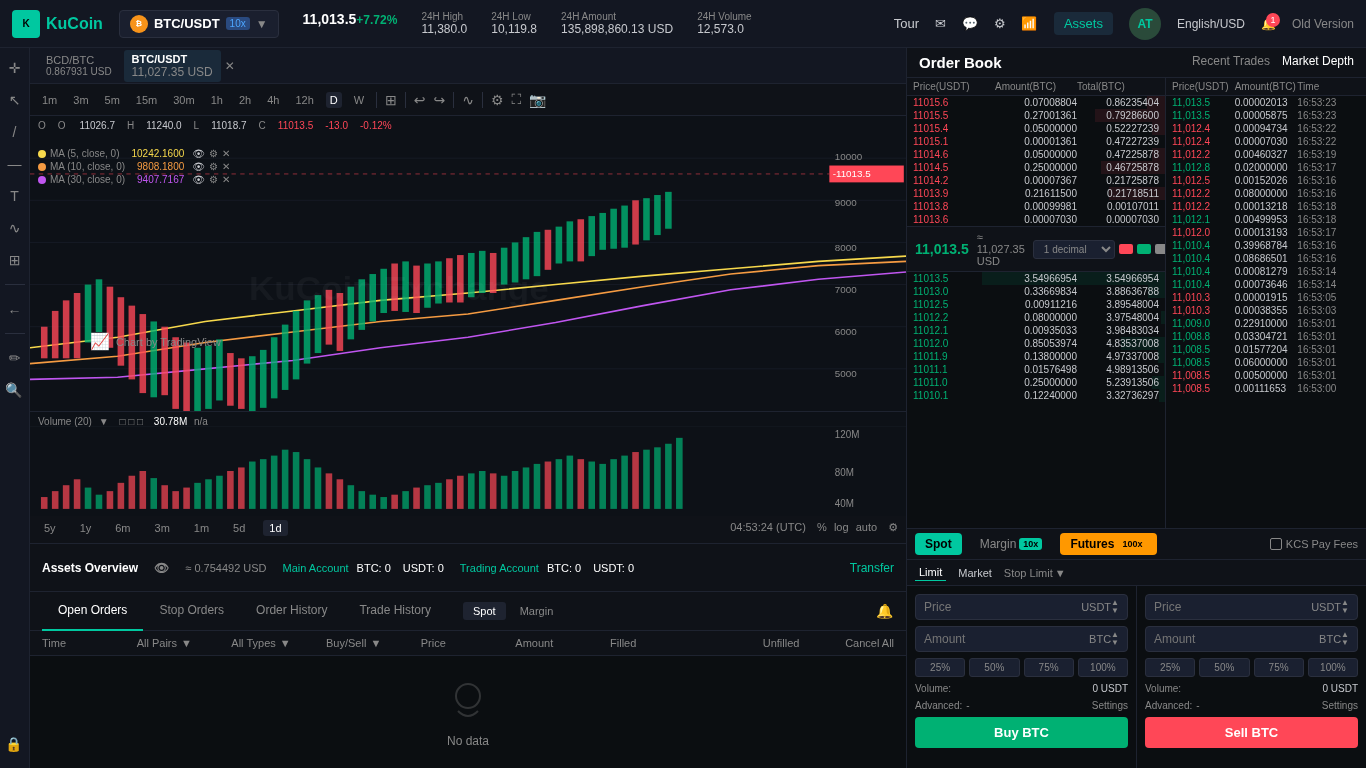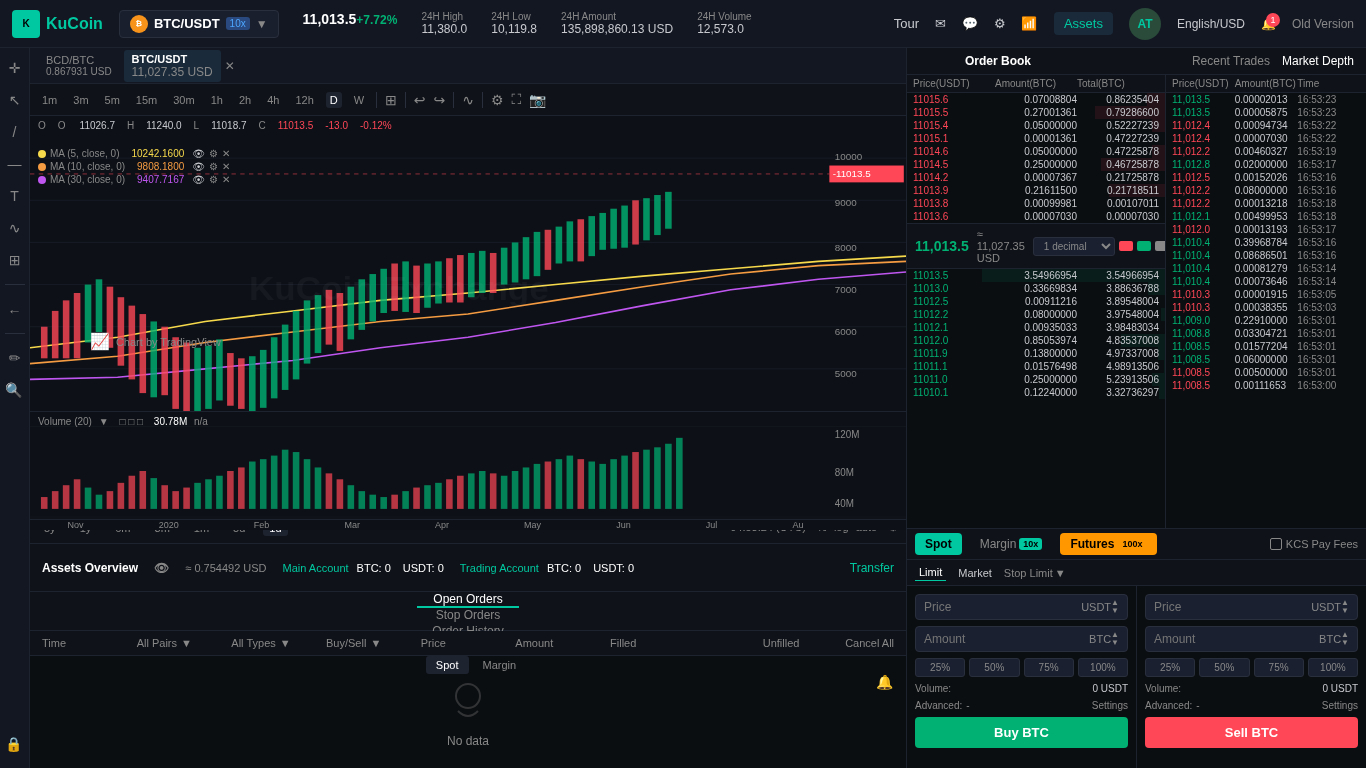--- a/index.html
+++ b/index.html
@@ -81,21 +81,21 @@
     
     .assets-overview { background: #0f1218; border-top: 1px solid #1e2330; padding: 6px 12px; display: flex; align-items: center; gap: 16px; height: 48px; }
     .assets-title { color: #fff; font-size: 12px; font-weight: bold; display: flex; align-items: flex-start; gap: 16px; }
     .eye-icon { color: #888; cursor: pointer; }
     .account-group { display: flex; gap: 8px; align-items: center; }
     .acct-type { color: #00c8a0; font-size: 11px; }
     .acct-val { color: #fff; font-size: 11px; }
     .transfer-btn { margin-left: auto; color: #00c8a0; cursor: pointer; font-size: 12px; }
 
     
-    .order-tabs { background: #0f1218; border-top: 1px solid #1e2330; border-bottom: 1px solid #1e2330; padding: 0 12px; display: flex; align-items: center; height: 40px; gap: 0; flex-direction: column; }
+    .order-tabs { background: #0f1218; border-top: 1px solid #1e2330; border-bottom: 1px solid #1e2330; padding: 0 12px; display: flex; align-items: center; height: 40px; gap: 0; }
     .otab { padding: 0 16px; height: 40px; display: flex; align-items: center; color: #888; cursor: pointer; font-size: 12px; border-bottom: 2px solid transparent; }
     .otab.active { color: #fff; border-bottom-color: #00c8a0; }
     .order-type-tabs { margin-left: 16px; display: flex; gap: 4px; }
     .otype { padding: 3px 10px; border-radius: 3px; cursor: pointer; font-size: 11px; color: #888; }
     .otype.active { background: #1e2330; color: #fff; }
     .bell-icon { margin-left: auto; color: #888; cursor: pointer; font-size: 14px; }
     .table-header { display: flex; align-items: center; padding: 6px 12px; border-bottom: 1px solid #1e2330; background: #0f1218; }
     .th { color: #888; font-size: 11px; flex: 1; }
     .th.filter { display: flex; align-items: center; gap: 4px; cursor: pointer; }
     .th.right { text-align: right; justify-content: flex-end; display: flex; }
@@ -105,21 +105,21 @@
     .no-data-text { color: #888; font-size: 12px; }
     .footer-note { padding: 6px 12px; color: #888; font-size: 11px; display: flex; align-items: center; gap: 6px; }
     .info-icon { color: #888; cursor: pointer; }
 
     
     .right-panel { width: 460px; display: flex; flex-direction: column; background: #0b0e11; border-left: 1px solid #1e2330; }
     
     
     .orderbook-section { height: 480px; display: flex; flex-direction: column; }
     .ob-header { display: flex; justify-content: space-between; background: #0f1218; border-bottom: 1px solid #1e2330; padding: 6px 12px; }
-    .ob-title { color: #fff; font-size: 12px; font-weight: bold; margin-left: 46px; }
+    .ob-title { color: #fff; font-size: 15px; font-weight: bold; }
     .ob-tabs { display: flex; gap: 12px; }
     .ob-tab { color: #888; cursor: pointer; font-size: 12px; }
     .ob-tab.active { color: #fff; }
     
     
     .ob-body { display: flex; flex: 1; overflow: hidden; }
     .ob-left { flex: 1; border-right: 1px solid #1e2330; overflow: hidden; }
     .ob-right { width: 200px; overflow: hidden; }
     .ob-col-header { display: flex; padding: 3px 6px; background: #0f1218; border-bottom: 1px solid #1e2330; }
     .ob-ch { flex: 1; color: #888; font-size: 10px; }
@@ -533,31 +533,20 @@
         <rect x="570" y="18" width="6" height="52" fill="#00b173" opacity="0.7"></rect>
         <rect x="580" y="15" width="6" height="55" fill="#00b173" opacity="0.7"></rect>
         <rect x="590" y="10" width="6" height="60" fill="#00b173" opacity="0.7"></rect>
 
         <text x="735" y="10" fill="#888" font-size="9">120M</text>
         <text x="735" y="42" fill="#888" font-size="9">80M</text>
         <text x="735" y="68" fill="#888" font-size="9">40M</text>
       </svg>
 
       
-      <div style="display:flex; justify-content:space-around; padding: 0 65px 0 0; font-size:9px; color:#888; background:#0d1117; border-top: 1px solid #1e2330;">
-        <span>Nov</span>
-        <span>2020</span>
-        <span>Feb</span>
-        <span>Mar</span>
-        <span>Apr</span>
-        <span>May</span>
-        <span>Jun</span>
-        <span>Jul</span>
-        <span>Au</span>
-      </div>
     </div>
 
     <div class="chart-controls">
       <span class="ctrl-btn">5y</span>
       <span class="ctrl-btn">1y</span>
       <span class="ctrl-btn">6m</span>
       <span class="ctrl-btn">3m</span>
       <span class="ctrl-btn">1m</span>
       <span class="ctrl-btn">5d</span>
       <span class="ctrl-btn active">1d</span>

